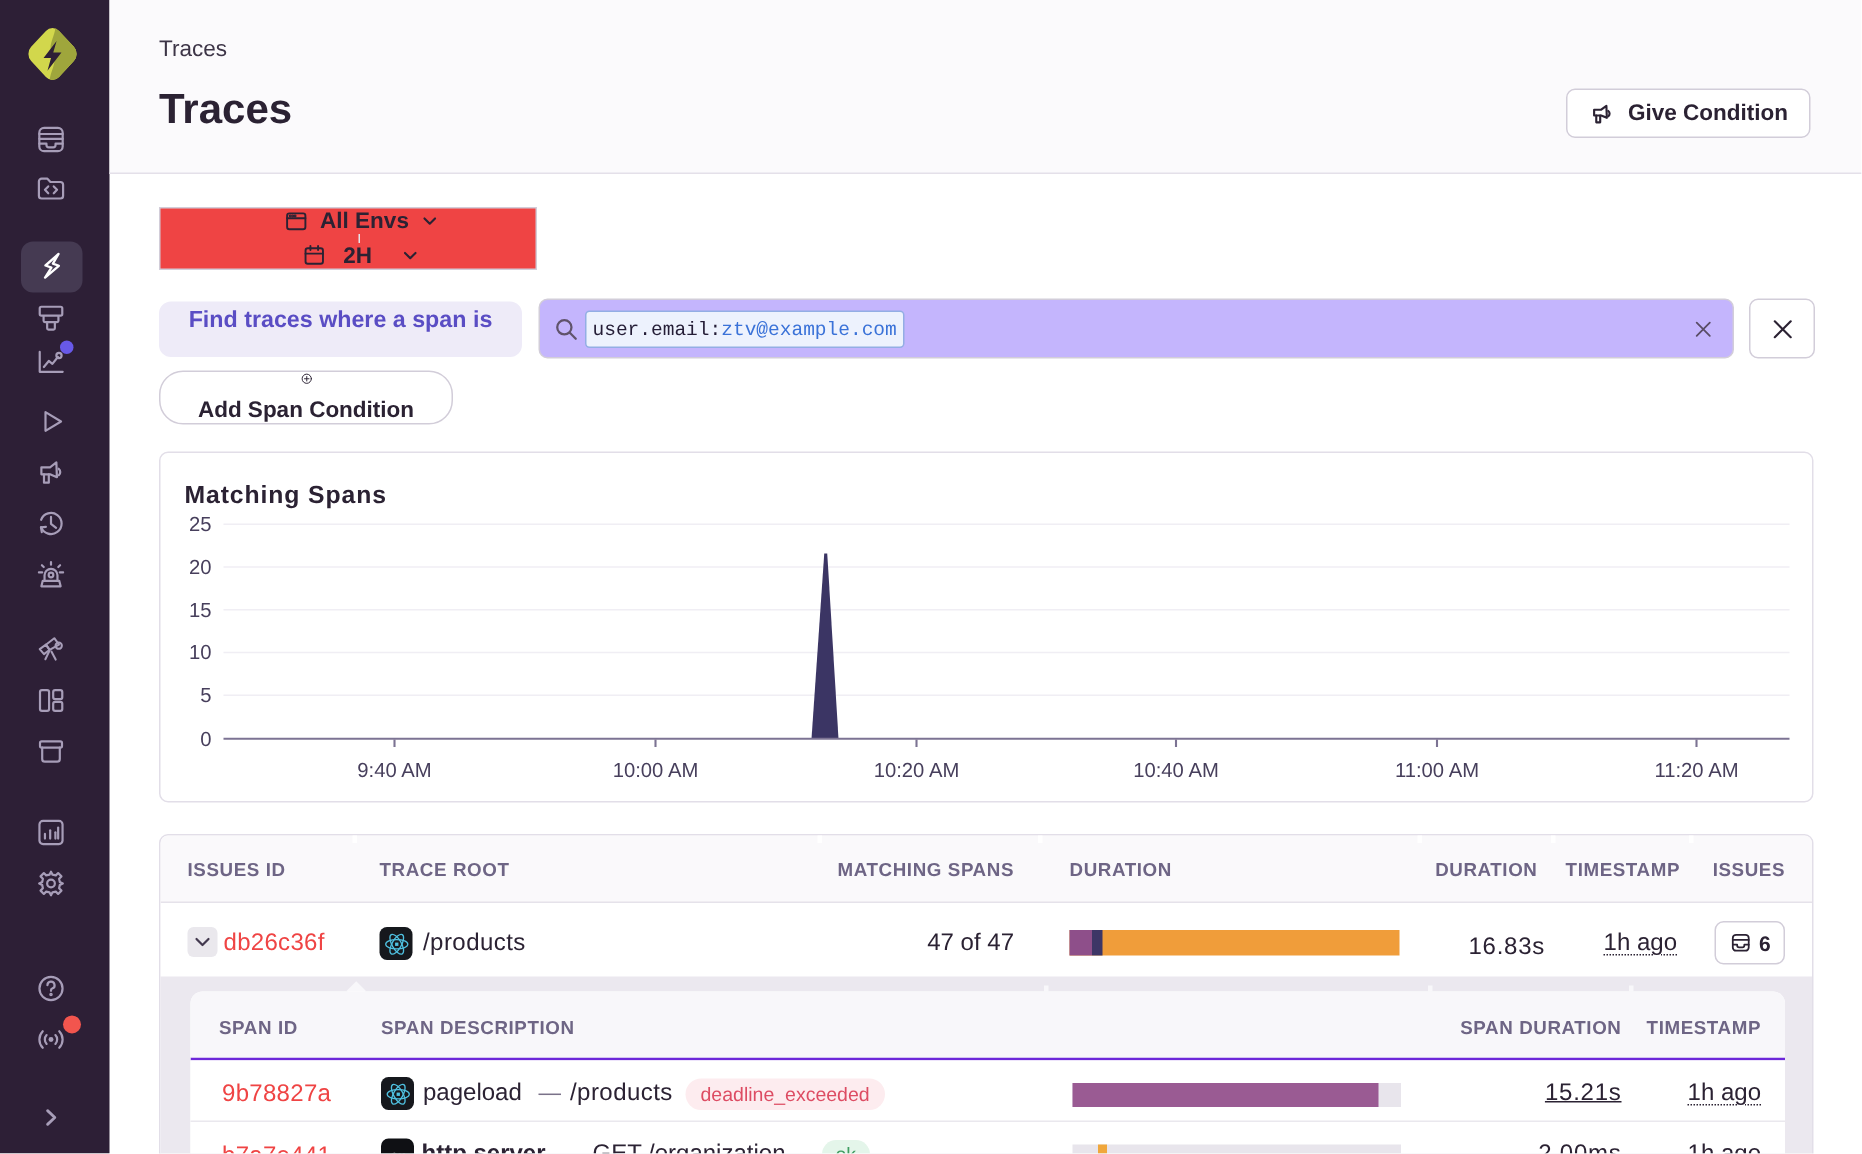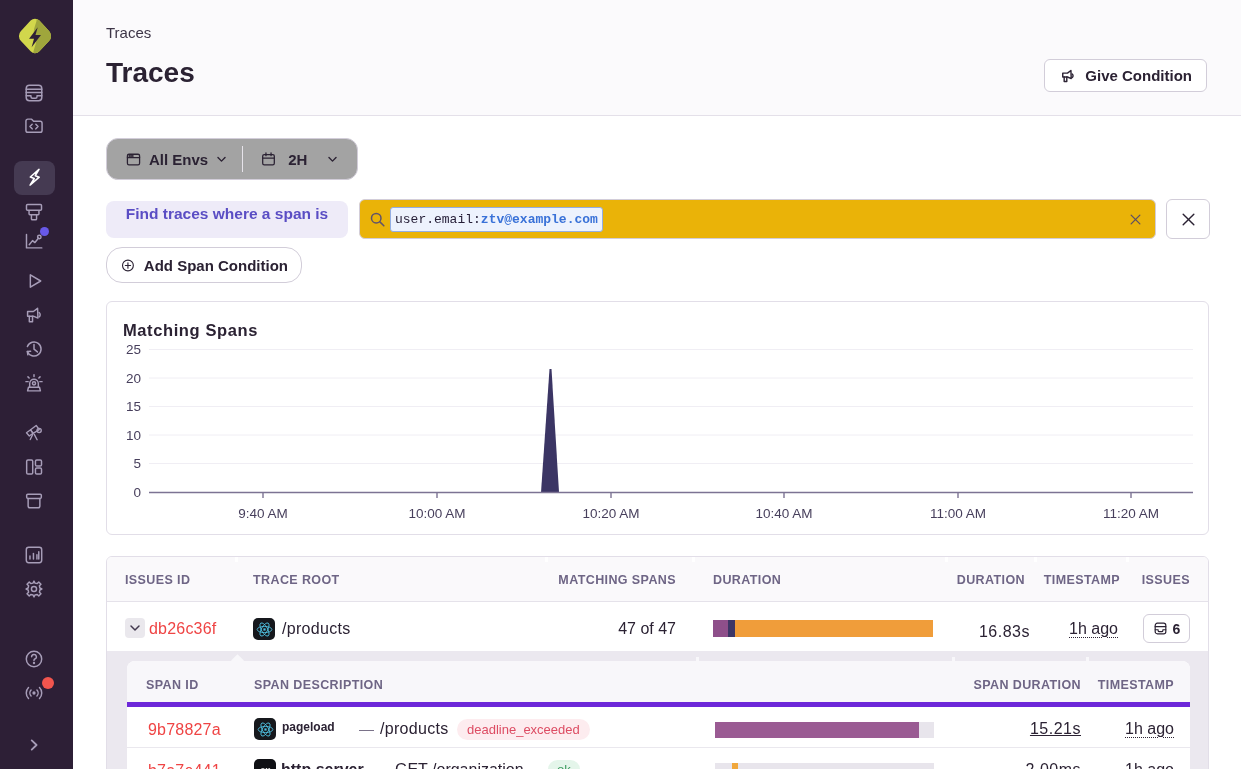--- a/index.html
+++ b/index.html
@@ -13,45 +13,45 @@
   .navicon svg { display:block; width:22px; height:22px; }
   #active-item { position:absolute; left:14px; top:161px; width:41px; height:34px; background:#453a52; border-radius:8px; }
 
   
   #header { position:absolute; left:73px; top:0; width:1168px; height:116px; background:#fbfafc; border-bottom:1px solid #e4e0e9; }
   #crumb { position:absolute; left:33px; top:24px; font-size:15px; color:#3d3547; }
   #title { position:absolute; left:33px; top:57px; font-size:28px; font-weight:bold; color:#2b2233; letter-spacing:0; }
   #feedback-btn { position:absolute; right:34px; top:59px; height:33px; background:#fff; border:1px solid #d2cdd9; border-radius:6px; display:flex; align-items:center; padding:0 14px; font-size:15px; font-weight:bold; color:#2b2233; gap:8px; }
 
   
-  #envgroup { position:absolute; left:106px; top:138px; width:252px; height:42px; background:#a3a3a3; border:1px solid #d2cdd9; border-radius:12px; display:flex; align-items:center; }
+  #envgroup { position:absolute; left:106px; top:138px; width:252px; height:42px; background:#ef4444; border:1px solid #d2cdd9; border-radius:0; display:flex; align-items:center;flex-direction:column; }
   #envgroup .seg { display:flex; align-items:center; }
   #envgroup .divider { width:1px; height:26px; background:#e6e3ea; }
   .btxt { font-size:15px; font-weight:bold; color:#2b2233; }
 
   #pill { position:absolute; left:106px; top:201px; width:242px; height:37px; background:#eeebf8; border-radius:8px; display:flex; align-items:center; justify-content:center; font-size:15.5px; font-weight:bold; color:#5a4dc4; padding-bottom:12px; }
-  #searchbox { position:absolute; left:359px; top:199px; width:797px; height:40px; background:#eab308; border:1px solid #d2cdd9; border-radius:6px; }
+  #searchbox { position:absolute; left:359px; top:199px; width:797px; height:40px; background:#c4b5fd; border:1px solid #d2cdd9; border-radius:6px; }
   #token { position:absolute; left:30px; top:7px; height:25px; background:#edf2fd; border:1px solid #93aee4; border-radius:3px; display:flex; align-items:center; padding:0 4px; font-family:"Liberation Mono", monospace; font-size:13px; color:#241d36; }
-  #token .val { color:#3a72d8; font-weight:bold; }
+  #token .val { color:#3a72d8; font-weight:normal; }
   #clear-x { position:absolute; right:12px; top:12px; }
   #close-btn { position:absolute; left:1166px; top:199px; width:44px; height:40px; background:#fff; border:1px solid #d2cdd9; border-radius:6px; display:flex; align-items:center; justify-content:center; }
-  #addspan { position:absolute; left:106px; top:247px; width:196px; height:36px; background:#fff; border:1px solid #d2cdd9; border-radius:16px; display:flex; align-items:center; padding:0 13px; gap:8px; font-size:15px; font-weight:bold; color:#2b2233; white-space:nowrap; }
+  #addspan { position:absolute; left:106px; top:247px; width:196px; height:36px; background:#fff; border:1px solid #d2cdd9; border-radius:16px; display:flex; align-items:center; padding:0 13px; gap:8px; font-size:15px; font-weight:bold; color:#2b2233; white-space:nowrap;flex-direction:column; }
 
   
   #chart-card { position:absolute; left:106px; top:301px; width:1103px; height:234px; background:#fff; border:1px solid #e2dee8; border-radius:6px; }
   #chart-title { position:absolute; left:16px; top:19px; font-size:16.5px; font-weight:bold; color:#2b2233; letter-spacing:0.6px; }
 
   
   #table { position:absolute; left:106px; top:556px; width:1103px; height:214px; border:1px solid #e2dee8; border-radius:6px 6px 0 0; background:#fff; overflow:hidden; }
   .th { font-size:12.5px; font-weight:bold; color:#6e6585; letter-spacing:0.4px; }
   #thead { position:absolute; left:0; top:0; width:100%; height:45px; background:#faf9fb; border-bottom:1px solid #e5e2ea; }
   #trow { position:absolute; left:0; top:45px; width:100%; height:49px; background:#fff; }
   #expanded { position:absolute; left:0; top:94px; width:100%; height:120px; background:#ebe8ef; }
   #nested { position:absolute; left:20px; top:10px; width:1063px; height:110px; background:#fff; border-radius:8px 8px 0 0; }
-  #nhead { position:absolute; left:0; top:0; width:100%; height:46px; background:#f8f7fa; border-radius:8px 8px 0 0; border-bottom:5px solid #6d28d9; }
+  #nhead { position:absolute; left:0; top:0; width:100%; height:46px; background:#f8f7fa; border-radius:8px 8px 0 0; border-bottom:2px solid #6d28d9; }
   .bluelink { color:#ef4444; font-size:16px; letter-spacing:0.2px; }
   .reacticon { width:22px; height:22px; background:#16181d; border-radius:5px; display:inline-flex; align-items:center; justify-content:center; }
   .dotted-u { text-decoration:underline; text-decoration-style:dotted; text-underline-offset:3px; text-decoration-thickness:1px; }
   .pill-red { background:#fdecef; color:#dd4c63; border-radius:11px; font-size:13px; padding:3px 10px; }
   .pill-green { background:#e4f5ea; color:#3f9d61; border-radius:10px; font-size:13px; padding:2px 9px; }
 </style>
 </head>
 <body>
 <div id="sidebar">
   <svg class="abs" style="left:12px; top:11px;" width="46" height="50" viewBox="0 0 37 40">
@@ -366,21 +366,21 @@
       <div class="abs" style="left:0; top:46px; width:100%; height:41px; background:#fff; border-bottom:1px solid #eae8ee;">
         <span class="bluelink abs" style="left:21px; top:14px;">9b78827a</span>
         <span class="reacticon abs" style="left:127px; top:11px;">
           <svg width="19" height="19" viewBox="0 0 24 24" fill="none" stroke="#4fc0e0" stroke-width="1.1">
               <ellipse cx="12" cy="12" rx="9.3" ry="3.9"></ellipse>
               <ellipse cx="12" cy="12" rx="9.3" ry="3.9" transform="rotate(60 12 12)"></ellipse>
               <ellipse cx="12" cy="12" rx="9.3" ry="3.9" transform="rotate(120 12 12)"></ellipse>
               <rect x="10.6" y="10.6" width="2.8" height="2.8" fill="#4fc0e0" stroke="none"></rect>
             </svg>
         </span>
-        <span class="abs" style="left:155px; top:13px; font-size:12px; font-weight:bold;">pageload</span>
+        <span class="abs" style="left:155px; top:13px; font-size:16px; font-weight:normal;">pageload</span>
         <span class="abs" style="left:232px; top:13px; font-size:15px; color:#7a7289;">—</span>
         <span class="abs" style="left:253px; top:13px; font-size:16px; letter-spacing:0.3px;">/products</span>
         <span class="pill-red abs" style="left:330px; top:12px;">deadline_exceeded</span>
         <div class="abs" style="left:588px; top:15px; width:219px; height:16px; background:#e8e5ec;">
           <div class="abs" style="left:0; top:0; width:204px; height:16px; background:#9a5b93;"></div>
         </div>
         <span class="abs" style="right:109px; top:13px; font-size:16px; letter-spacing:0.5px;text-decoration:underline;">15.21s</span>
         <span class="dotted-u abs" style="right:16px; top:13px; font-size:16px;">1h ago</span>
       </div>
       <div class="abs" style="left:0; top:87px; width:100%; height:41px; background:#fff;">

